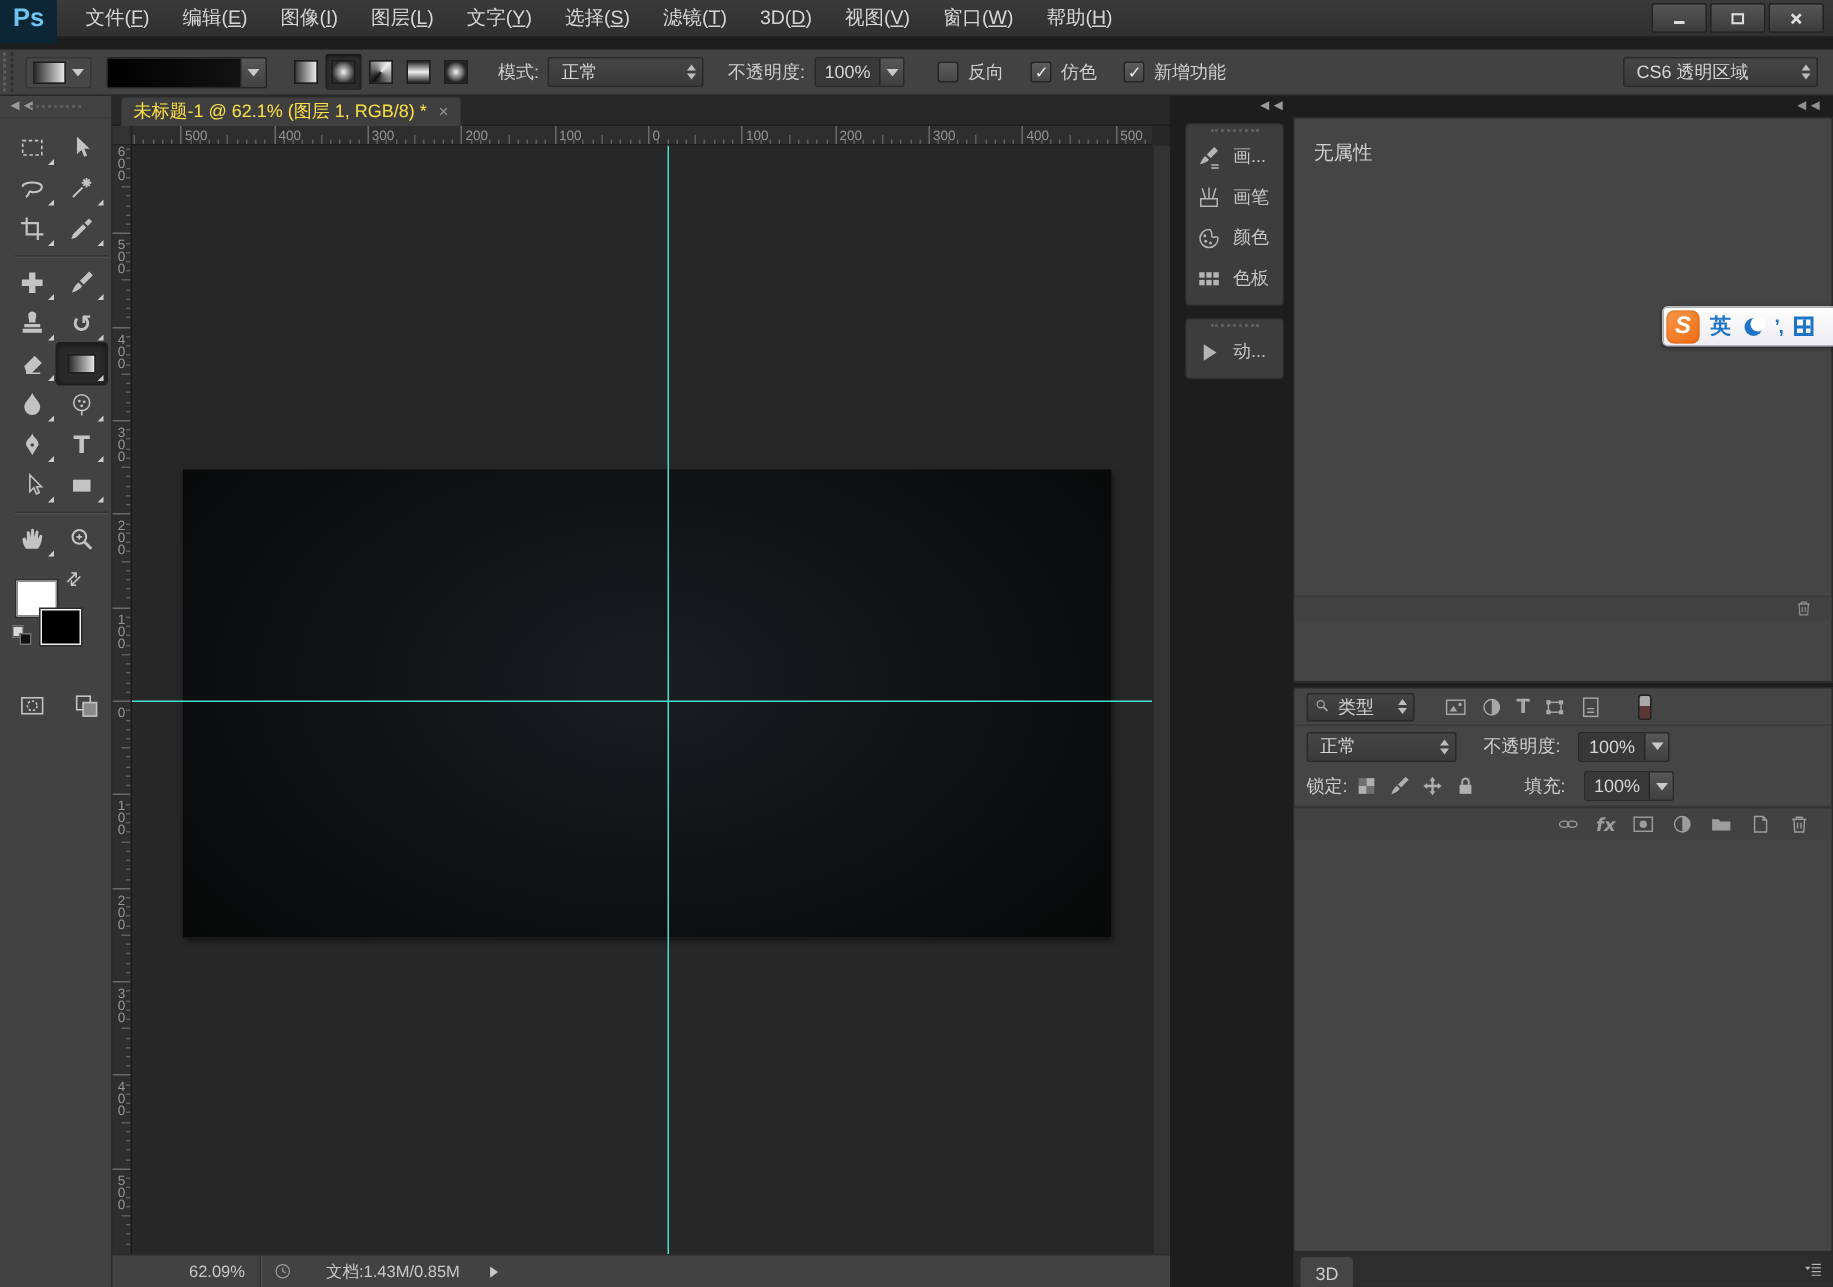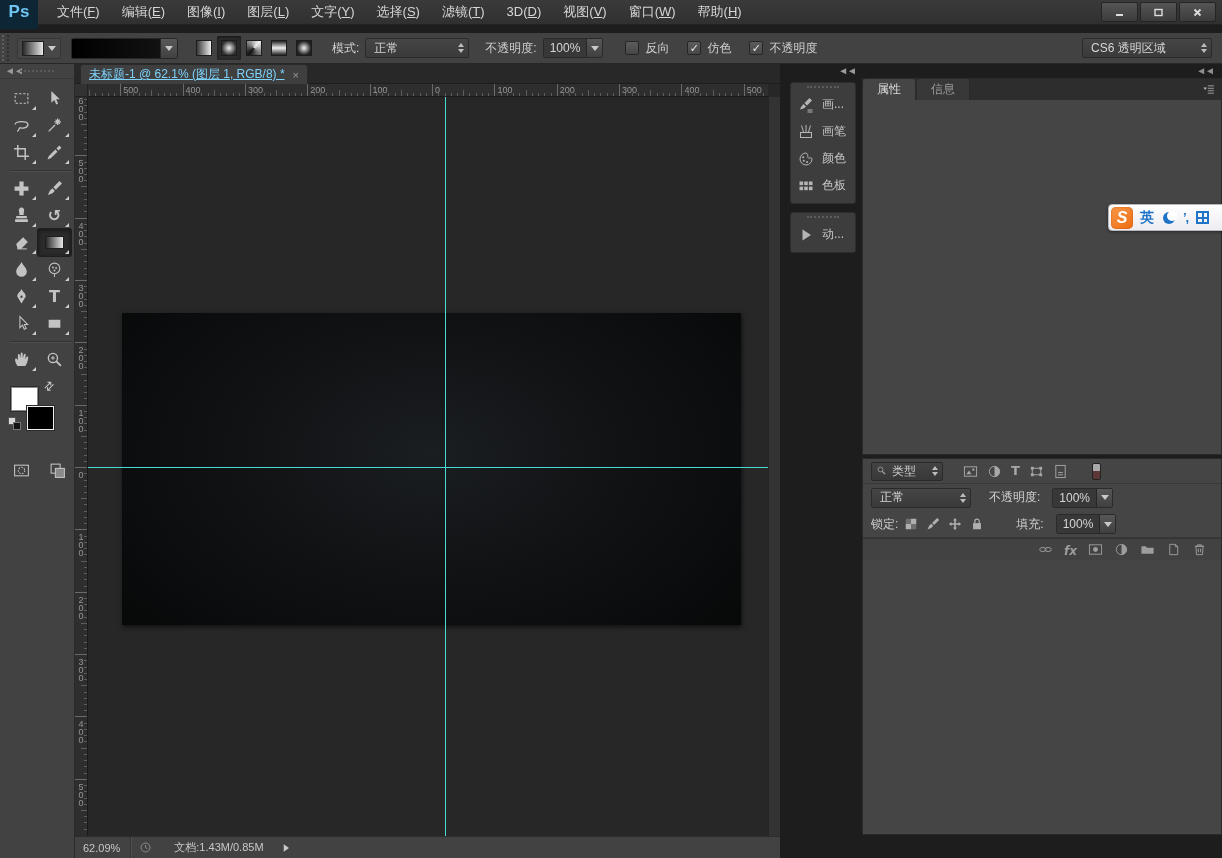--- a/index.html
+++ b/index.html
@@ -77,39 +77,39 @@
   #minicolors .a{position:absolute;left:0;top:0;width:8px;height:8px;background:#d8d8d8;border:1px solid #555;}
   #minicolors .b{position:absolute;left:5px;top:5px;width:8px;height:8px;background:#111;border:1px solid #777;}
   #modebtns{display:flex;padding-left:5px;gap:3px;margin-top:2px;color:#c3c3c3;}
   #modebtns .tool{width:33px;}
 
   
   #docwin{position:absolute;left:75px;top:64px;width:705px;height:794px;background:#272727;}
   #tabbar{position:absolute;left:0;top:0;width:705px;height:20px;background:#282828;border-bottom:1px solid #1d1d1d;}
   #doctab{position:absolute;left:5px;top:0;height:20px;background:#3f3f3f;border:1px solid #2a2a2a;border-bottom:none;
     border-radius:3px 3px 0 0;display:flex;align-items:center;padding:0 8px;gap:8px;}
-  #doctab .t{color:#7dd3fc;font-size:12px;white-space:nowrap;text-decoration:underline;}
+  #doctab .t{color:#fde047;font-size:12px;white-space:nowrap;}
   #doctab .x{color:#9a9a9a;font-size:11px;}
   #rcorner{position:absolute;left:0;top:20px;width:13px;height:13px;background:#323232;border-right:1px solid #222;border-bottom:1px solid #222;}
   #hruler{position:absolute;left:13px;top:20px;width:680px;height:13px;background:#2e2e2e;border-bottom:1px solid #1a1a1a;overflow:hidden;}
   #vruler{position:absolute;left:0;top:33px;width:13px;height:739px;background:#2e2e2e;border-right:1px solid #1a1a1a;overflow:hidden;}
   .tkh{position:absolute;bottom:0;width:1px;background:#5d5d5d;}
   .tkv{position:absolute;right:0;height:1px;background:#5d5d5d;}
   .hlabel{position:absolute;top:1px;font-size:9px;color:#969696;}
   .vlabel{position:absolute;left:1px;writing-mode:vertical-rl;text-orientation:upright;font-size:9px;color:#969696;letter-spacing:-2px;}
   #viewport{position:absolute;left:13px;top:33px;width:680px;height:739px;background:#272727;overflow:hidden;}
   #canvas{position:absolute;left:34px;top:216px;width:619px;height:312px;
     background:radial-gradient(ellipse 70% 90% at 50% 45%,#1b1e21 0%,#101214 45%,#060707 100%);
     box-shadow:1px 2px 5px rgba(0,0,0,.6);}
   #guide-v{position:absolute;left:357px;top:0;width:1px;height:739px;}
   #guide-h{position:absolute;left:0;top:370px;width:680px;height:1px;}
   #vscrollcol{position:absolute;right:0;top:33px;width:12px;height:739px;background:#333;border-left:1px solid #252525;}
   #statusbar{position:absolute;left:0;top:772px;width:705px;height:22px;background:#424242;border-top:1px solid #2c2c2c;
     display:flex;align-items:center;color:#c8c8c8;font-size:11px;}
-  #statusbar .zoom{padding:0 10px 0 8px;}
+  #statusbar .zoom{padding:0 10px 0 8px;margin-left:43px;}
   #statusbar .sep{width:1px;height:22px;background:#333;box-shadow:1px 0 0 #4f4f4f;}
   #statusbar .sicon svg{width:13px;height:13px;margin:0 8px;display:block;color:#9a9a9a;}
   #statusbar .doc{margin-left:14px;}
   #statusbar .play svg{width:12px;height:12px;margin-left:16px;display:block;color:#c9c9c9;}
 
   
   #minidock{position:absolute;left:780px;top:64px;width:82px;height:794px;background:#1d1d1d;}
   #minidock .hdr{height:14px;position:relative;}
   #minidock .hdr .cl{position:absolute;right:6px;top:1px;color:#9a9a9a;font-size:10px;letter-spacing:-1px;}
   .dockgroup{margin:4px 6px 8px 10px;background:#3d3d3d;border:1px solid #2d2d2d;border-radius:3px;padding-bottom:4px;}
@@ -269,21 +269,21 @@
       <span class="chkwrap">
      <span class="chk"></span>
      <span>反向</span>
       </span>
       <span class="chkwrap">
      <span class="chk">✓</span>
      <span>仿色</span>
       </span>
       <span class="chkwrap">
      <span class="chk">✓</span>
-     <span>不透明度</span>
+     <span>新增功能</span>
       </span>
     </div>
   <div class="select workspace">
     <span>CS6 透明区域</span>
     <span class="spin">
         <i class="up"></i>
         <i class="dn"></i>
       </span>
   </div>
 </div>
@@ -811,30 +811,31 @@
       </div>
     </div>
 </div>
 
 <div id="rightdock">
   <div class="dockhdr">
     <span class="cl">◄◄</span>
   </div>
 
   <div class="panel" id="proppanel" style="top:14px;height:377px;">
-    <div class="tabstrip" id="proptabs">
-        <div class="ptab active">属性</div>
-        <div class="ptab">信息</div>
-        <span class="pmenu">
-       <svg viewBox="0 0 16 16">
-            <path d="M6.5 3.5 H14 M6.5 6.5 H14 M6.5 9.5 H14 M6.5 12.5 H14" stroke="currentColor"></path>
-            <path d="M1 5.5 H5.5 L3.25 8.5 Z" fill="currentColor"></path>
-          </svg>
-        </span>
-      </div>
+    <div id="propbody">
+      <span class="txt">无属性</span>
+      <div id="propfoot">
+        <span class="sicon">
+            <svg viewBox="0 0 16 16">
+              <path d="M3 4.5 H13 M6 4.5 V3 H10 V4.5" fill="none" stroke="currentColor"></path>
+              <path d="M4.2 4.5 L4.8 13.5 H11.2 L11.8 4.5 Z M6.8 7 V11 M9.2 7 V11" fill="none" stroke="currentColor"></path>
+            </svg>
+          </span>
+      </div>
+    </div>
   </div>
 
   <div class="panel" id="layerspanel" style="top:394px;height:377px;">
     <div class="lrow" id="filterrow">
       <div class="fsel" style="width:72px">
         <span class="sicon">
             <svg viewBox="0 0 16 16">
               <circle cx="6" cy="6" r="3.2" fill="none" stroke="currentColor"></circle>
               <path d="M8.4 8.4 L12 12" stroke="currentColor" stroke-width="1.5"></path>
             </svg>
@@ -939,20 +940,29 @@
               <path d="M4 2.5 H10 L12.5 5 V13.5 H4 Z" fill="none" stroke="currentColor"></path>
               <path d="M10 2.5 V5 H12.5" fill="none" stroke="currentColor"></path>
             </svg></span></span>
         <span><span class="sicon"><svg viewBox="0 0 16 16">
               <path d="M3 4.5 H13 M6 4.5 V3 H10 V4.5" fill="none" stroke="currentColor"></path>
               <path d="M4.2 4.5 L4.8 13.5 H11.2 L11.8 4.5 Z M6.8 7 V11 M9.2 7 V11" fill="none" stroke="currentColor"></path>
             </svg></span></span>
       </div>
   </div>
 
+  <div id="threedbar">
+    <div id="threedtab">3D</div>
+    <span class="pmenu">
+        <svg viewBox="0 0 16 16">
+          <path d="M6.5 3.5 H14 M6.5 6.5 H14 M6.5 9.5 H14 M6.5 12.5 H14" stroke="currentColor"></path>
+          <path d="M1 5.5 H5.5 L3.25 8.5 Z" fill="currentColor"></path>
+        </svg>
+      </span>
+  </div>
 </div>
 
 <div id="imebar">
   <div id="imelogo">S</div>
   <span id="imemode">英</span>
   <span id="imemoon"></span>
   <span id="imepunct">’,</span>
   <span id="imegrid"></span>
 </div>
 

